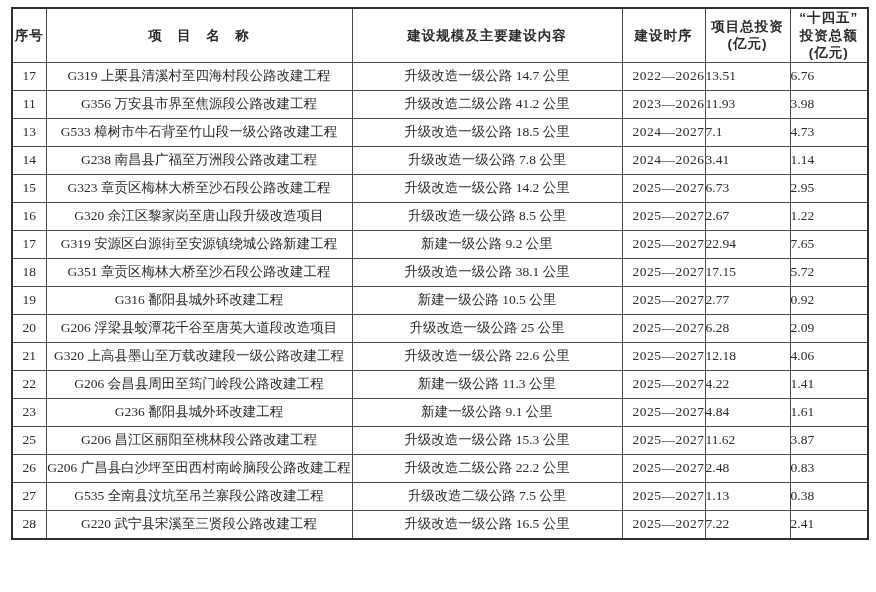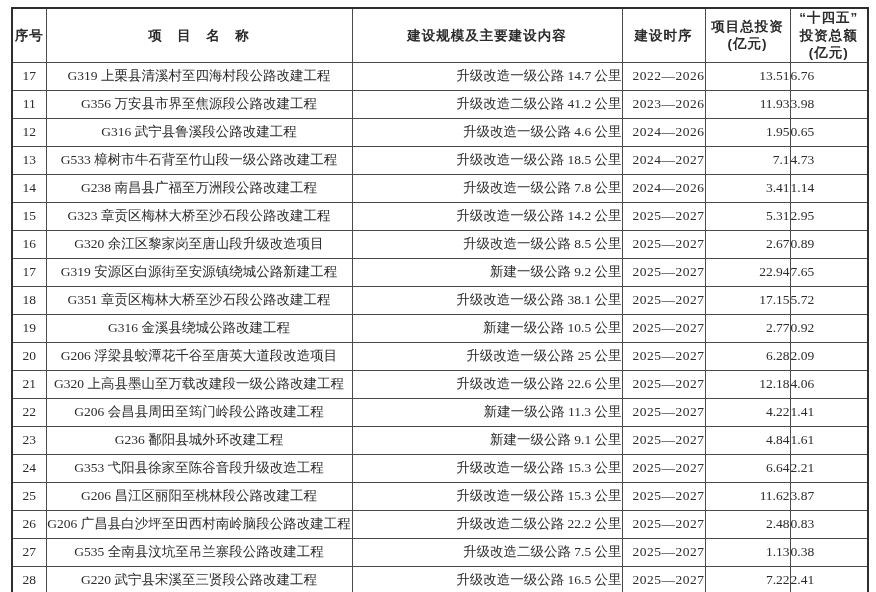--- a/index.html
+++ b/index.html
@@ -41,23 +41,23 @@
   }
   tbody td {
     height: 27px;
     font-family: "Liberation Serif", "DejaVu Serif", serif;
     font-size: 13.5px;
     vertical-align: middle;
     white-space: nowrap;
   }
   td.c-seq    { text-align: center; }
   td.c-name   { text-align: center; padding-left: 6px;  padding-right: 2px; margin-top: 40px; }
-  td.c-scale  { text-align: right; padding-left: 8px;  padding-right: 2px; }
+  td.c-scale  { text-align: center; padding-left: 8px;  padding-right: 2px; }
   td.c-period { text-align: right; letter-spacing: 0.5px; }
-  td.c-total  { text-align: right; }
+  td.c-total  { text-align: left; }
   td.c-plan   { text-align: left; margin-left: 28px; }
 </style>
 </head>
 <body>
 
 <div class="table-wrap">
   <table class="proj-table">
     <colgroup>
       <col style="width:34px">
       <col style="width:306px">
@@ -90,78 +90,70 @@
   </tr>
         <tr>
     <td class="c-seq">11</td>
     <td class="c-name">G356 万安县市界至焦源段公路改建工程</td>
     <td class="c-scale">升级改造二级公路 41.2 公里</td>
     <td class="c-period">2023—2026</td>
     <td class="c-total">11.93</td>
     <td class="c-plan">3.98</td>
   </tr>
         <tr>
-    <td class="c-seq">12</td>
-    <td class="c-name">G316 武宁县鲁溪段公路改建工程</td>
-    <td class="c-scale">升级改造一级公路 4.6 公里</td>
-    <td class="c-period">2024—2026</td>
-    <td class="c-total">1.95</td>
-    <td class="c-plan">0.65</td>
-  </tr>
-        <tr>
     <td class="c-seq">13</td>
     <td class="c-name">G533 樟树市牛石背至竹山段一级公路改建工程</td>
     <td class="c-scale">升级改造一级公路 18.5 公里</td>
     <td class="c-period">2024—2027</td>
     <td class="c-total">7.1</td>
     <td class="c-plan">4.73</td>
   </tr>
         <tr>
     <td class="c-seq">14</td>
     <td class="c-name">G238 南昌县广福至万洲段公路改建工程</td>
     <td class="c-scale">升级改造一级公路 7.8 公里</td>
     <td class="c-period">2024—2026</td>
     <td class="c-total">3.41</td>
     <td class="c-plan">1.14</td>
   </tr>
         <tr>
     <td class="c-seq">15</td>
     <td class="c-name">G323 章贡区梅林大桥至沙石段公路改建工程</td>
     <td class="c-scale">升级改造一级公路 14.2 公里</td>
     <td class="c-period">2025—2027</td>
-    <td class="c-total">5.31</td>
+    <td class="c-total">6.73</td>
     <td class="c-plan">2.95</td>
   </tr>
         <tr>
     <td class="c-seq">16</td>
     <td class="c-name">G320 余江区黎家岗至唐山段升级改造项目</td>
     <td class="c-scale">升级改造一级公路 8.5 公里</td>
     <td class="c-period">2025—2027</td>
     <td class="c-total">2.67</td>
-    <td class="c-plan">0.89</td>
+    <td class="c-plan">1.22</td>
   </tr>
         <tr>
     <td class="c-seq">17</td>
     <td class="c-name">G319 安源区白源街至安源镇绕城公路新建工程</td>
     <td class="c-scale">新建一级公路 9.2 公里</td>
     <td class="c-period">2025—2027</td>
     <td class="c-total">22.94</td>
     <td class="c-plan">7.65</td>
   </tr>
         <tr>
     <td class="c-seq">18</td>
     <td class="c-name">G351 章贡区梅林大桥至沙石段公路改建工程</td>
     <td class="c-scale">升级改造一级公路 38.1 公里</td>
     <td class="c-period">2025—2027</td>
     <td class="c-total">17.15</td>
     <td class="c-plan">5.72</td>
   </tr>
         <tr>
     <td class="c-seq">19</td>
-    <td class="c-name">G316 金溪县绕城公路改建工程</td>
+    <td class="c-name">G316 鄱阳县城外环改建工程</td>
     <td class="c-scale">新建一级公路 10.5 公里</td>
     <td class="c-period">2025—2027</td>
     <td class="c-total">2.77</td>
     <td class="c-plan">0.92</td>
   </tr>
         <tr>
     <td class="c-seq">20</td>
     <td class="c-name">G206 浮梁县蛟潭花千谷至唐英大道段改造项目</td>
     <td class="c-scale">升级改造一级公路 25 公里</td>
     <td class="c-period">2025—2027</td>
@@ -184,28 +176,20 @@
     <td class="c-total">4.22</td>
     <td class="c-plan">1.41</td>
   </tr>
         <tr>
     <td class="c-seq">23</td>
     <td class="c-name">G236 鄱阳县城外环改建工程</td>
     <td class="c-scale">新建一级公路 9.1 公里</td>
     <td class="c-period">2025—2027</td>
     <td class="c-total">4.84</td>
     <td class="c-plan">1.61</td>
-  </tr>
-        <tr>
-    <td class="c-seq">24</td>
-    <td class="c-name">G353 弋阳县徐家至陈谷音段升级改造工程</td>
-    <td class="c-scale">升级改造一级公路 15.3 公里</td>
-    <td class="c-period">2025—2027</td>
-    <td class="c-total">6.64</td>
-    <td class="c-plan">2.21</td>
   </tr>
         <tr>
     <td class="c-seq">25</td>
     <td class="c-name">G206 昌江区丽阳至桃林段公路改建工程</td>
     <td class="c-scale">升级改造一级公路 15.3 公里</td>
     <td class="c-period">2025—2027</td>
     <td class="c-total">11.62</td>
     <td class="c-plan">3.87</td>
   </tr>
         <tr>

